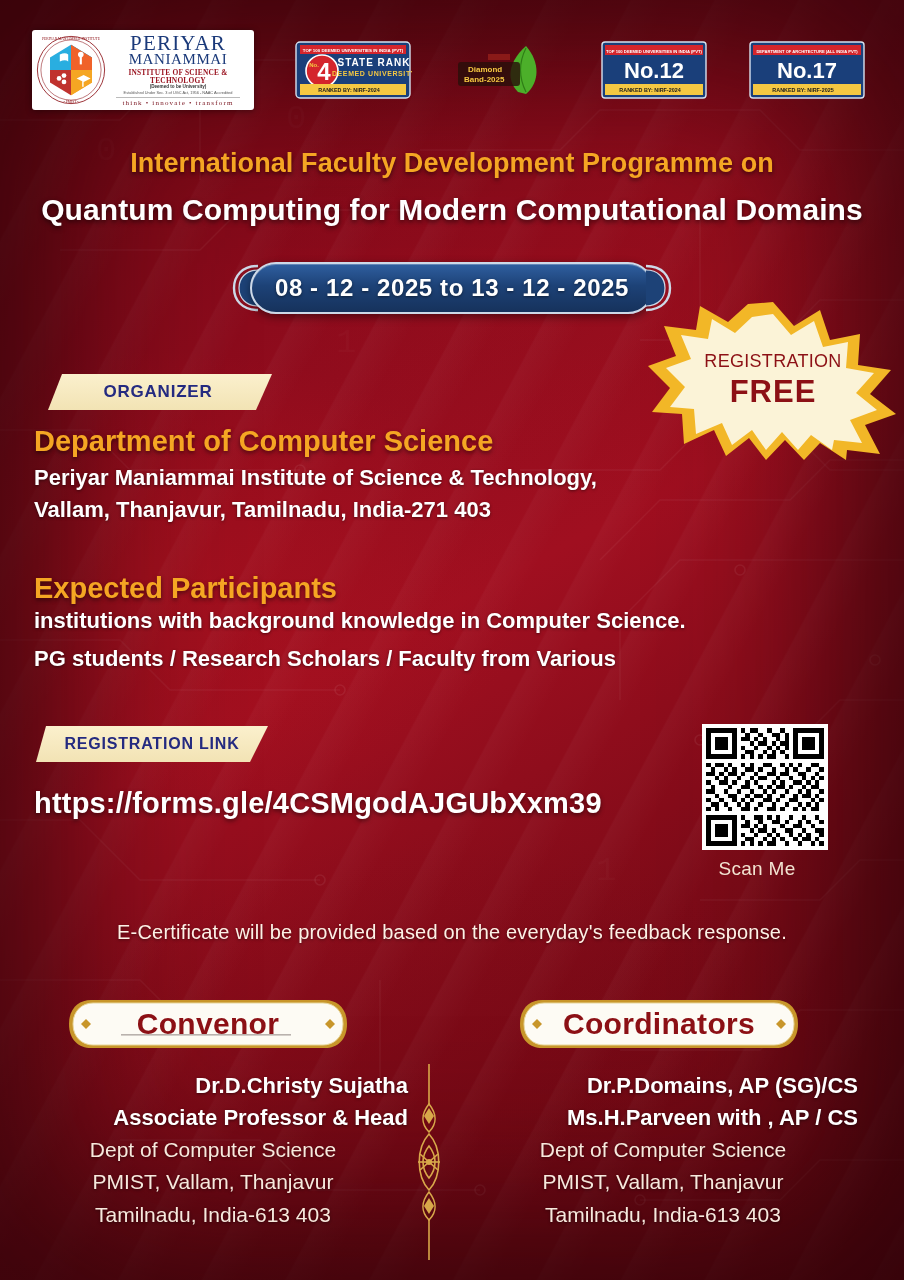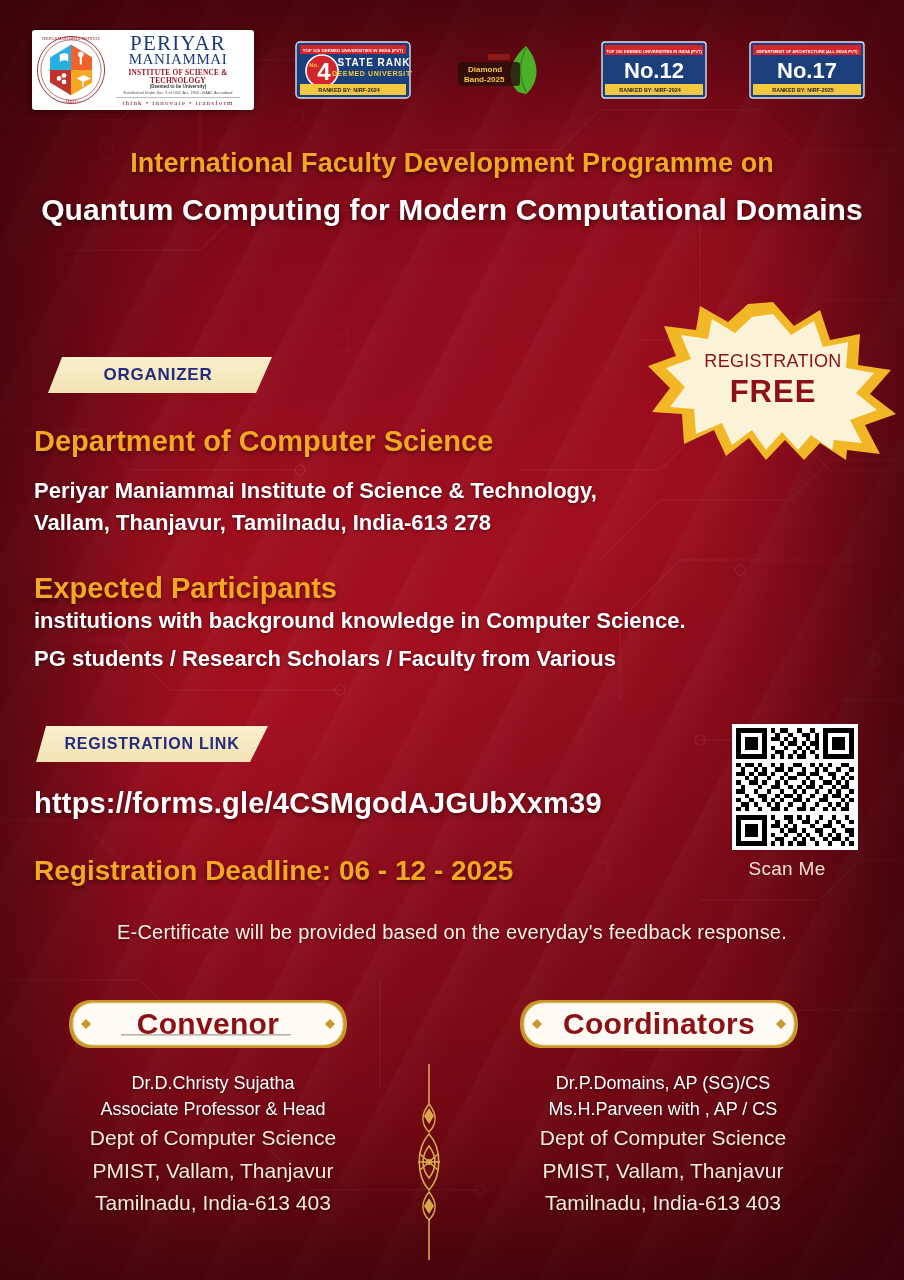--- a/index.html
+++ b/index.html
@@ -175,21 +175,21 @@
     display: flex;
     align-items: center;
     justify-content: center;
     color: #242a80;
     font-size: 17px;
     font-weight: bold;
     letter-spacing: 0.8px;
     box-shadow: 0 2px 6px rgba(0,0,0,0.35);
   }
   .tag-organizer {
-    top: 357px; left: 48px; width: 224px;
+    top: 374px; left: 48px; width: 224px;
     clip-path: polygon(14px 0, 100% 0, calc(100% - 16px) 100%, 0 100%);
     padding-right: 4px;
   }
   .tag-reglink {
     top: 726px; left: 36px; width: 232px;
     clip-path: polygon(10px 0, 100% 0, calc(100% - 18px) 100%, 0 100%);
     font-size: 16px;
   }
 
   
@@ -243,21 +243,21 @@
     top: 855px; left: 34px;
     font-size: 28px;
     color: #f5a623;
     font-weight: bold;
     text-shadow: 0 2px 4px rgba(0,0,0,0.5);
   }
 
   
   .qr-wrap {
     position: absolute;
-    top: 724px; left: 732px;
+    top: 724px; left: 702px;
     width: 110px;
   }
   .qr-code { width: 126px; height: 126px; background: #fff; display: block; }
   .qr-label {
     text-align: center;
     margin-top: 8px;
     font-size: 19px;
     color: #f3e4d2;
     letter-spacing: 0.3px;
   }
@@ -290,25 +290,26 @@
 
   .people-col {
     position: absolute;
     top: 1070px;
     width: 390px;
     text-align: center;
   }
   .people-left { left: 18px; }
   .people-right { left: 468px; }
   .person-name {
-    font-size: 18px;
-    font-weight: normal;
+    font-size: 22px;
+    font-weight: bold;
     color: #ffffff;
     line-height: 1.45;
     text-shadow: 0 1px 3px rgba(0,0,0,0.5);
+    text-align: right;
   }
   .person-sub {
     font-size: 21px;
     color: #f7e9dd;
     line-height: 1.55;
     font-weight: 300;
     text-shadow: 0 1px 3px rgba(0,0,0,0.45);
   }
 
   .divider-orn {
@@ -441,27 +442,40 @@
       <text x="59" y="12.5" font-size="4.1" fill="#fff" text-anchor="middle" font-family="Liberation Sans, sans-serif" font-weight="bold">DEPARTMENT OF ARCHITECTURE (ALL INDIA PVT)</text>
       <text x="59" y="38" font-size="22" fill="#fff" text-anchor="middle" font-family="Liberation Sans, sans-serif" font-weight="bold">No.17</text>
       <rect x="5" y="44" width="108" height="11" fill="#f5c842"></rect>
       <text x="55" y="52" font-size="5.4" fill="#1a1a1a" text-anchor="middle" font-family="Liberation Sans, sans-serif" font-weight="bold">RANKED BY:  NIRF-2025</text>
     </svg>
   </div>
 
   <div class="title-line1">International Faculty Development Programme on</div>
   <div class="title-line2">Quantum Computing for Modern Computational Domains</div>
 
+  <div class="date-ribbon-wrap">
+    <svg class="ribbon-tip left" viewBox="0 0 30 48">
+      <path d="M28 2 C12 2 4 12 4 24 C4 36 12 46 28 46" fill="none" stroke="#cdd9e8" stroke-width="2.4"></path>
+      <path d="M28 6 C16 6 9 14 9 24 C9 34 16 42 28 42" fill="#1d4277" stroke="#cdd9e8" stroke-width="1.2"></path>
+    </svg>
+    <div class="date-ribbon">
+      <span class="date-text">08 - 12  - 2025 to 13 - 12 - 2025</span>
+    </div>
+    <svg class="ribbon-tip right" viewBox="0 0 30 48">
+      <path d="M2 2 C18 2 26 12 26 24 C26 36 18 46 2 46" fill="none" stroke="#cdd9e8" stroke-width="2.4"></path>
+      <path d="M2 6 C14 6 21 14 21 24 C21 34 14 42 2 42" fill="#1d4277" stroke="#cdd9e8" stroke-width="1.2"></path>
+    </svg>
+  </div>
 
   <div class="tag tag-organizer">ORGANIZER</div>
 
   <div class="block org-block">
     <div class="h-gold">Department of Computer Science</div>
-    <div class="body-white" style="margin-top:17px;">Periyar Maniammai Institute of Science &amp; Technology,</div>
-    <div class="body-white">Vallam, Thanjavur, Tamilnadu, India-613 278</div>
+    <div class="body-white" style="margin-top:4px;">Periyar Maniammai Institute of Science &amp; Technology,</div>
+    <div class="body-white">Vallam, Thanjavur, Tamilnadu, India-271 403</div>
   </div>
 
   <div class="starburst">
     <svg viewBox="0 0 250 160" style="width:100%;height:100%;">
       <polygon points="125,2 146,26 172,10 182,40 212,34 210,65 243,70 222,94 248,114 217,125 232,154 199,150 198,160 172,143 156,160 137,140 118,160 101,138 78,156 66,130 36,144 34,114 4,112 22,88 0,66 28,56 16,26 48,30 52,6 80,22 100,4" fill="#f2b727"></polygon>
       <polygon points="125,14 143,35 166,21 175,47 200,42 198,68 226,73 208,93 229,110 202,120 214,143 186,140 184,150 163,135 150,150 134,132 118,150 104,130 84,145 74,123 48,134 46,109 22,107 37,87 18,68 43,59 33,35 60,39 64,19 87,33 104,17" fill="#fbf3d7"></polygon>
     </svg>
     <div class="starburst-text">
       <div class="sb-l1">REGISTRATION</div>
       <div class="sb-l2">FREE</div>
@@ -469,21 +483,20 @@
   </div>
 
   <div class="block participants-block">
     <div class="h-gold">Expected Participants</div>
     <div class="body-white">institutions with background knowledge in Computer Science.</div>
     <div class="body-white" style="margin-top:6px;">PG students / Research Scholars / Faculty from Various</div>
   </div>
 
   <div class="tag tag-reglink">REGISTRATION LINK</div>
   <div class="url-text">https://forms.gle/4CSMgodAJGUbXxm39</div>
-  <div class="deadline-text">Registration Deadline: 06 - 12 - 2025</div>
 
   <div class="qr-wrap">
     <svg class="qr-code" viewBox="0 0 29 29" shape-rendering="crispEdges">
       <rect width="29" height="29" fill="#ffffff"></rect>
       <g fill="#000000">
         <rect x="1" y="1" width="7" height="7"></rect>
           <rect x="2" y="2" width="5" height="5" fill="#fff"></rect>
           <rect x="3" y="3" width="3" height="3"></rect>
         <rect x="21" y="1" width="7" height="7"></rect>
           <rect x="22" y="2" width="5" height="5" fill="#fff"></rect>

